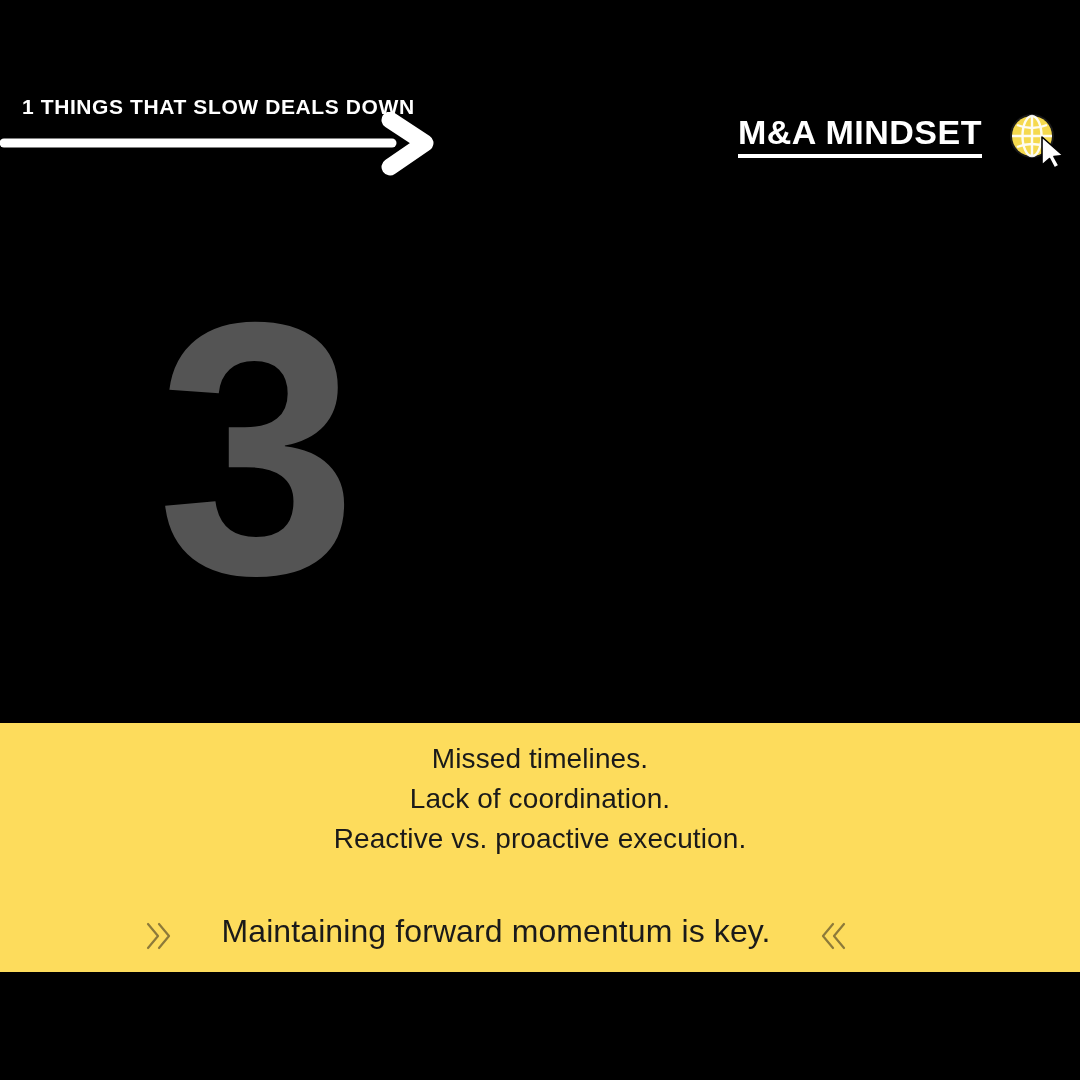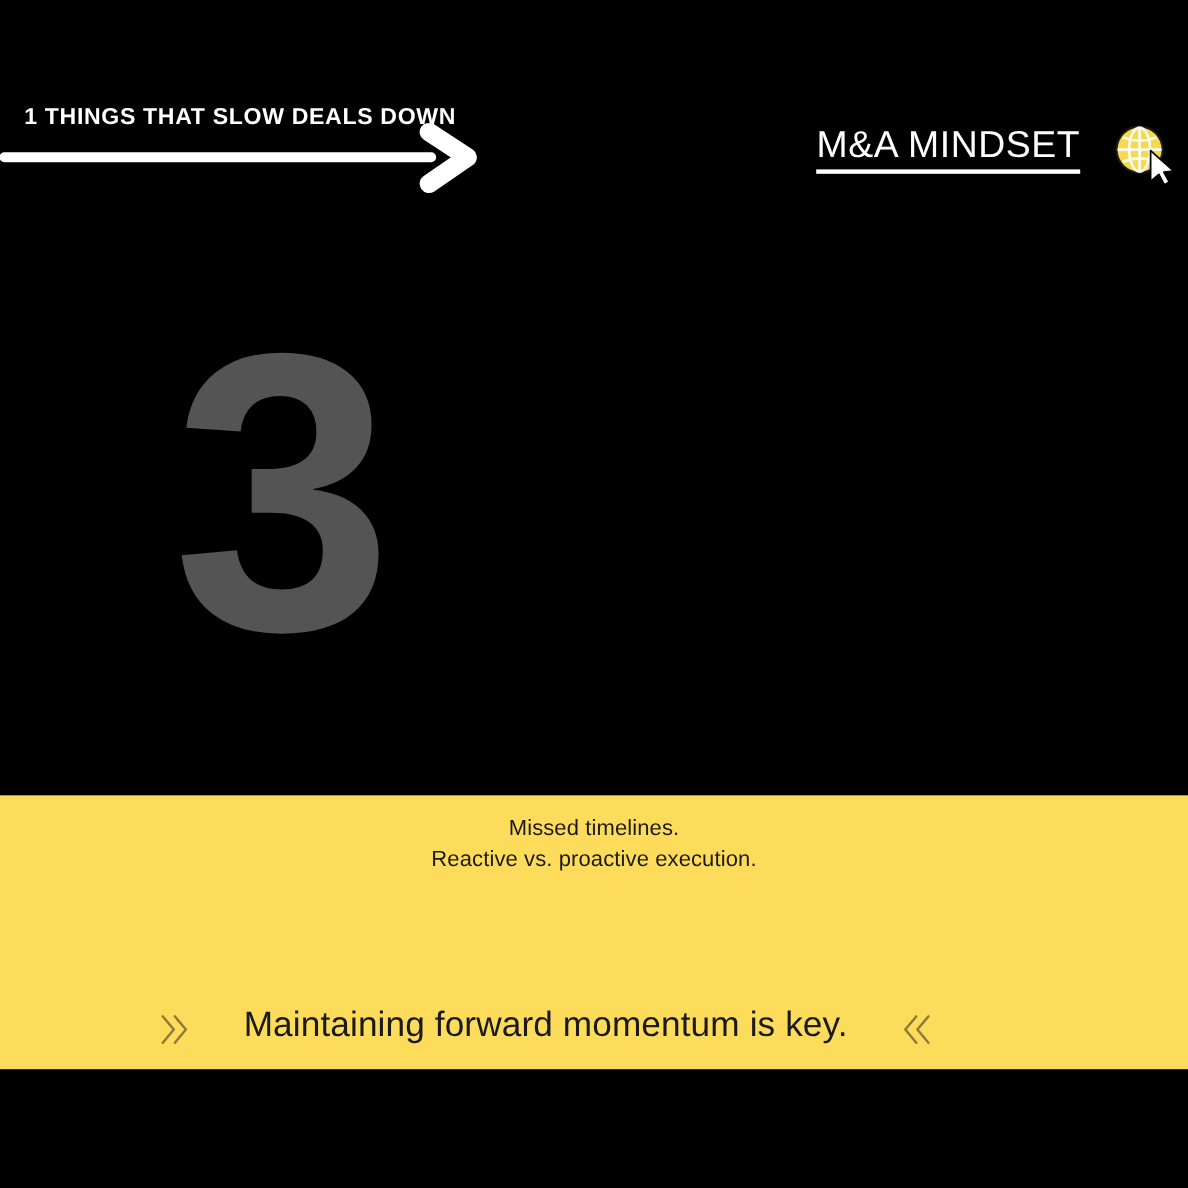--- a/index.html
+++ b/index.html
@@ -42,21 +42,21 @@
     position: absolute;
     right: 98px;
     top: 115px;
     display: flex;
     align-items: center;
   }
   #brand-name {
     color: #ffffff;
     font-family: "Liberation Sans", sans-serif;
     font-size: 34px;
-    font-weight: normal;
+    font-weight: bold;
     letter-spacing: 0.5px;
     white-space: nowrap;
     line-height: 1.05;
     border-bottom: 4px solid #ffffff;
     padding-bottom: 3px;
   }
   #brand-globe {
     position: absolute;
     left: 268px;
     top: -4px;
@@ -108,21 +108,21 @@
   #body-lines {
     position: absolute;
     left: 0;
     top: 16px;
     width: 1080px;
     text-align: center;
   }
   .body-line {
     color: #1a1a1a;
     font-family: "Liberation Sans", sans-serif;
-    font-size: 20px;
+    font-size: 28px;
     font-weight: normal;
     line-height: 1.42;
     letter-spacing: 0.1px;
   }
   #kicker-row {
     position: absolute;
     left: 0;
     top: 190px;
     width: 992px;
     display: flex;
@@ -175,20 +175,21 @@
     </svg>
   </div>
 
   <div id="big-number">3</div>
 
 
   <div id="yellow-band">
 
     <div id="body-lines">
       <div class="body-line">Missed timelines.</div>
+      <div class="body-line">Lack of coordination.</div>
       <div class="body-line">Reactive vs. proactive execution.</div>
     </div>
 
     <div id="kicker-row">
 
       <svg id="chev-left" class="chev" viewBox="0 0 46 46">
         <g fill="none" stroke="#7a6a33" stroke-width="2.2" stroke-linecap="round" stroke-linejoin="round" opacity="0.85">
           <path d="M14 11 L24 23 L14 35"></path>
           <path d="M25 11 L35 23 L25 35"></path>
         </g>

